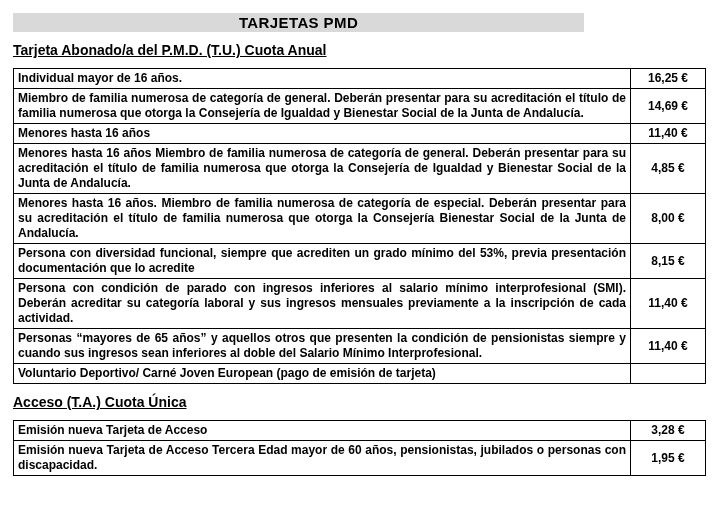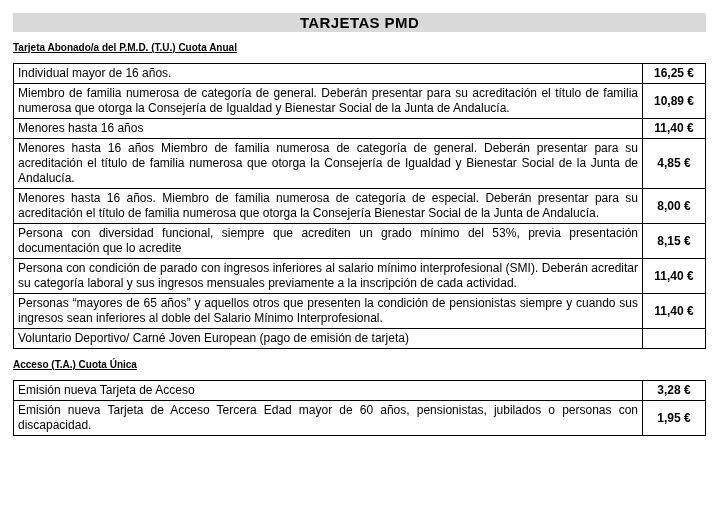--- a/index.html
+++ b/index.html
@@ -8,56 +8,57 @@
     background: #ffffff;
     font-family: "Liberation Sans", sans-serif;
     color: #000000;
     overflow: hidden;
   }
   .page {
     padding: 13px 13px 0 13px;
     width: 719px;
   }
   .title-band {
-    width: 693px;
+    width: 571px;
     height: 19px;
     background: #d9d9d9;
     text-align: center;
   }
   .title-band .title-text {
     font-size: 15px;
     font-weight: bold;
     line-height: 19px;
     letter-spacing: 0.4px;
   }
   .section-heading {
     margin-top: 10px;
     margin-bottom: 10px;
-    font-size: 10px;
+    font-size: 14px;
     font-weight: bold;
     text-decoration: underline;
   }
   table.fee-table {
     width: 693px;
     border-collapse: collapse;
     table-layout: fixed;
     font-size: 12px;
     line-height: 15px;
     margin-bottom: 9px;
   }
   table.fee-table td {
     border: 1px solid #000000;
     vertical-align: middle;
   }
   td.desc {
     padding: 2px 4px;
     text-align: justify;
+    font-weight: bold;
   }
   td.price {
-    width: 63px;
+    width: 75px;
     padding: 2px 2px;
     text-align: center;
     font-weight: bold;
     white-space: nowrap;
   }
   .empty-price { min-height: 16px; margin-left: 45px; }
 </style>
 </head>
 <body>
 
@@ -70,21 +71,21 @@
   <div class="section-heading">Tarjeta Abonado/a del P.M.D. (T.U.) Cuota Anual</div>
 
   <table class="fee-table">
     <tbody>
       <tr>
         <td class="desc">Individual mayor de 16 años.</td>
         <td class="price">16,25 €</td>
       </tr>
       <tr>
         <td class="desc">Miembro de familia numerosa de categoría de general. Deberán presentar para su acreditación el título de familia numerosa que otorga la Consejería de Igualdad y Bienestar Social de la Junta de Andalucía.</td>
-        <td class="price">10,89 €</td>
+        <td class="price">14,69 €</td>
       </tr>
       <tr>
         <td class="desc">Menores hasta 16 años</td>
         <td class="price">11,40 €</td>
       </tr>
       <tr>
         <td class="desc">Menores hasta 16 años Miembro de familia numerosa de categoría de general. Deberán presentar para su acreditación el título de familia numerosa que otorga la Consejería de Igualdad y Bienestar Social de la Junta de Andalucía.</td>
         <td class="price">4,85 €</td>
       </tr>
       <tr>

